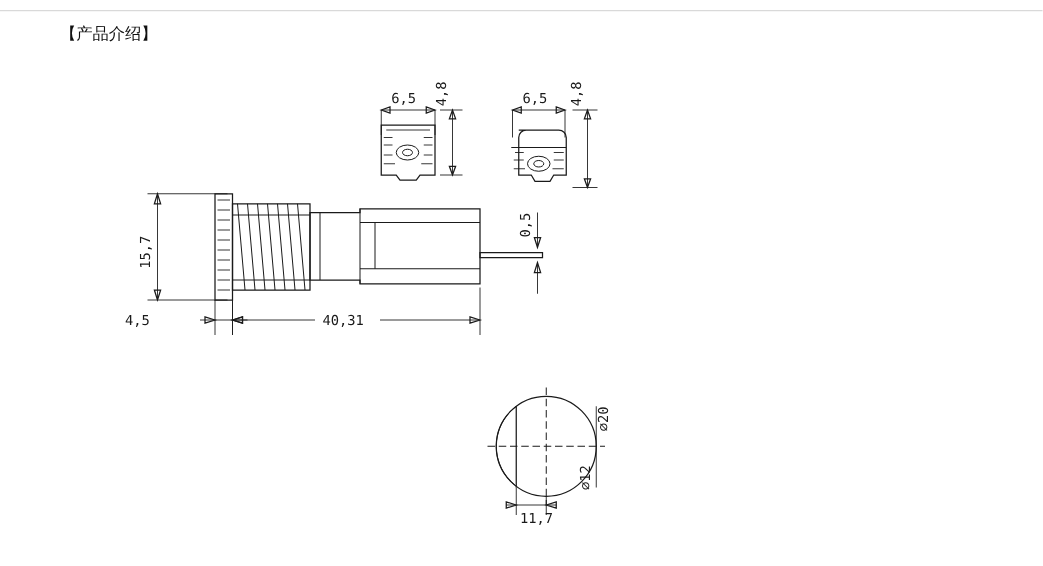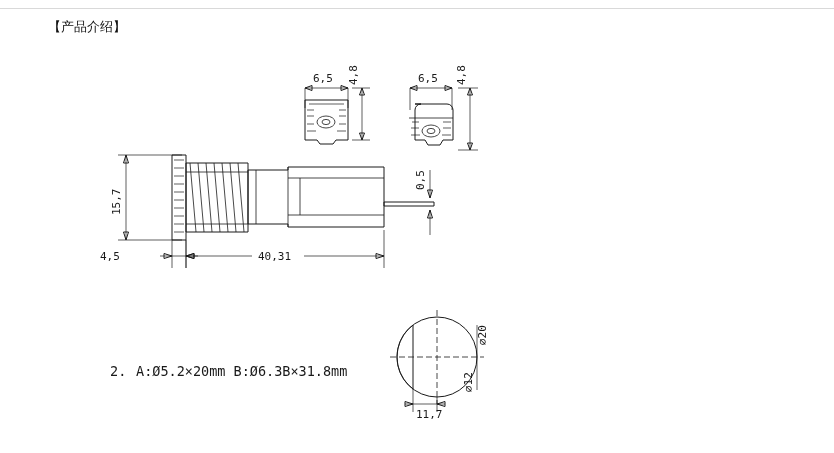--- a/index.html
+++ b/index.html
@@ -220,20 +220,19 @@
       <line class="dim" x1="405" y1="404" x2="445" y2="404"></line>
       <path class="ln" d="M413,404 l-8,-2.5 v5 z" fill="#1a1a1a"></path>
       <path class="ln" d="M437,404 l8,-2.5 v5 z" fill="#1a1a1a"></path>
       <text class="dimtxt" x="416" y="418">11,7</text>
     </g>
 
   </svg>
   </div>
 
   <div class="spec-list">
-    <span class="spec-row"><span class="spec-num">2.</span><span>A:Ø5.2×20mm B:Ø6.3B×31.8mm</span></span>
     
     
     
     
   </div>
 
 </div>
 
 </body></html>

